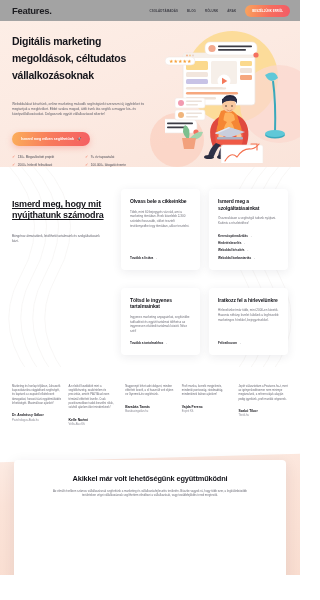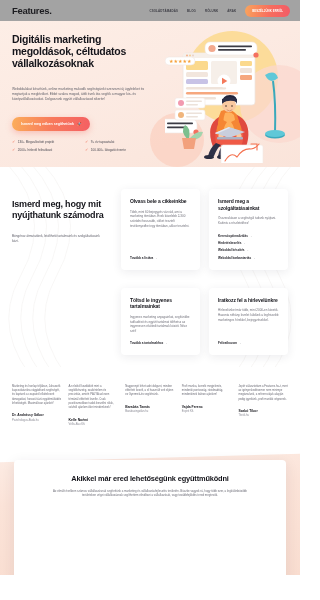--- a/index.html
+++ b/index.html
@@ -39,21 +39,21 @@
 
   
   .hero {
     position: relative;
     height: 146px; width: 100%;
     background: linear-gradient(160deg, #fdeee6 0%, #fceae2 45%, #fae4da 100%);
     overflow: hidden;
   }
   .hero-inner { position: relative; z-index: 4; padding: 12px 0 0 12px; width: 160px; }
   .hero-h1 {
-    font-size: 10.5px; line-height: 12px; font-weight: bold;
+    font-size: 10.5px; line-height: 17px; font-weight: bold;
     color: #15151b; letter-spacing: -0.25px; margin-bottom: 18px;
   }
   .hero-p {
     font-size: 3.3px; line-height: 5.2px; color: #5d5d66;
     width: 143px; margin-bottom: 8px;
   }
   .hero-btn {
     display: inline-flex; align-items: center; gap: 3px;
     background: linear-gradient(100deg, #fbae5a 0%, #f87a5c 50%, #f45f63 100%);
     color: #fff; font-size: 3.6px; font-weight: bold;
@@ -88,21 +88,21 @@
     position: relative;
     padding: 22px 12px 20px 12px;
     background: #ffffff;
     overflow: hidden;
   }
   .wavy { position: absolute; inset: 0; z-index: 0; opacity: 0.55; }
   .features-row { position: relative; z-index: 2; display: flex; gap: 9px; }
   .features-left { width: 100px; padding-top: 10px; flex-shrink: 0; }
   .sec-h2 {
     font-size: 9px; line-height: 11.4px; font-weight: bold;
-    color: #15151b; letter-spacing: -0.2px; margin-bottom: 12px;
+    color: #15151b; letter-spacing: -0.2px; margin-bottom: 12px; text-decoration: underline;
   }
   .sec-p { font-size: 3.1px; line-height: 4.8px; color: #63636d; width: 92px; }
   .cards { display: grid; grid-template-columns: 1fr 1fr; gap: 9px; flex: 1; }
   .card {
     background: #fff; border-radius: 4px;
     box-shadow: 0 2px 10px rgba(40,30,60,0.085);
     padding: 9px 9px 10px 9px;
     display: flex; flex-direction: column;
   }
   .card.offset-down { margin-top: 9px; }
@@ -368,18 +368,18 @@
     <div class="tst">
       <div class="tst-q">Jspírt választottam a Features.hu-t, mert az igényeskedésemre nem minimye megtanulunk, a referenciájuk alapján pedig igyekünk, profi munkát végeznek.</div>
       <div class="tst-name">Szabó Tibor</div>
       <div class="tst-co">Térök.hu</div>
     </div>
   </div>
 
   <div class="bottom">
     <div class="bottom-skew"></div>
     <div class="bottom-card">
-      <h2 class="bottom-h2">Akikkel már ered lehetőségünk együttműködni</h2>
+      <h2 class="bottom-h2">Akikkel már volt lehetőségünk együttműködni</h2>
       <p class="bottom-p">Az elmúlt években számos vállalkozásnak segítettünk a marketing és vállalkozásfejlesztés területén. Büszke vagyok rá, hogy több ezer, a legkülönbözőbb területeken végzi vállalkozásnak segíthettem elindítani a vállalkozását, vagy továbbfejlődést ered megtevők.</p>
     </div>
   </div>
 
 </div>
 
 </body></html>

